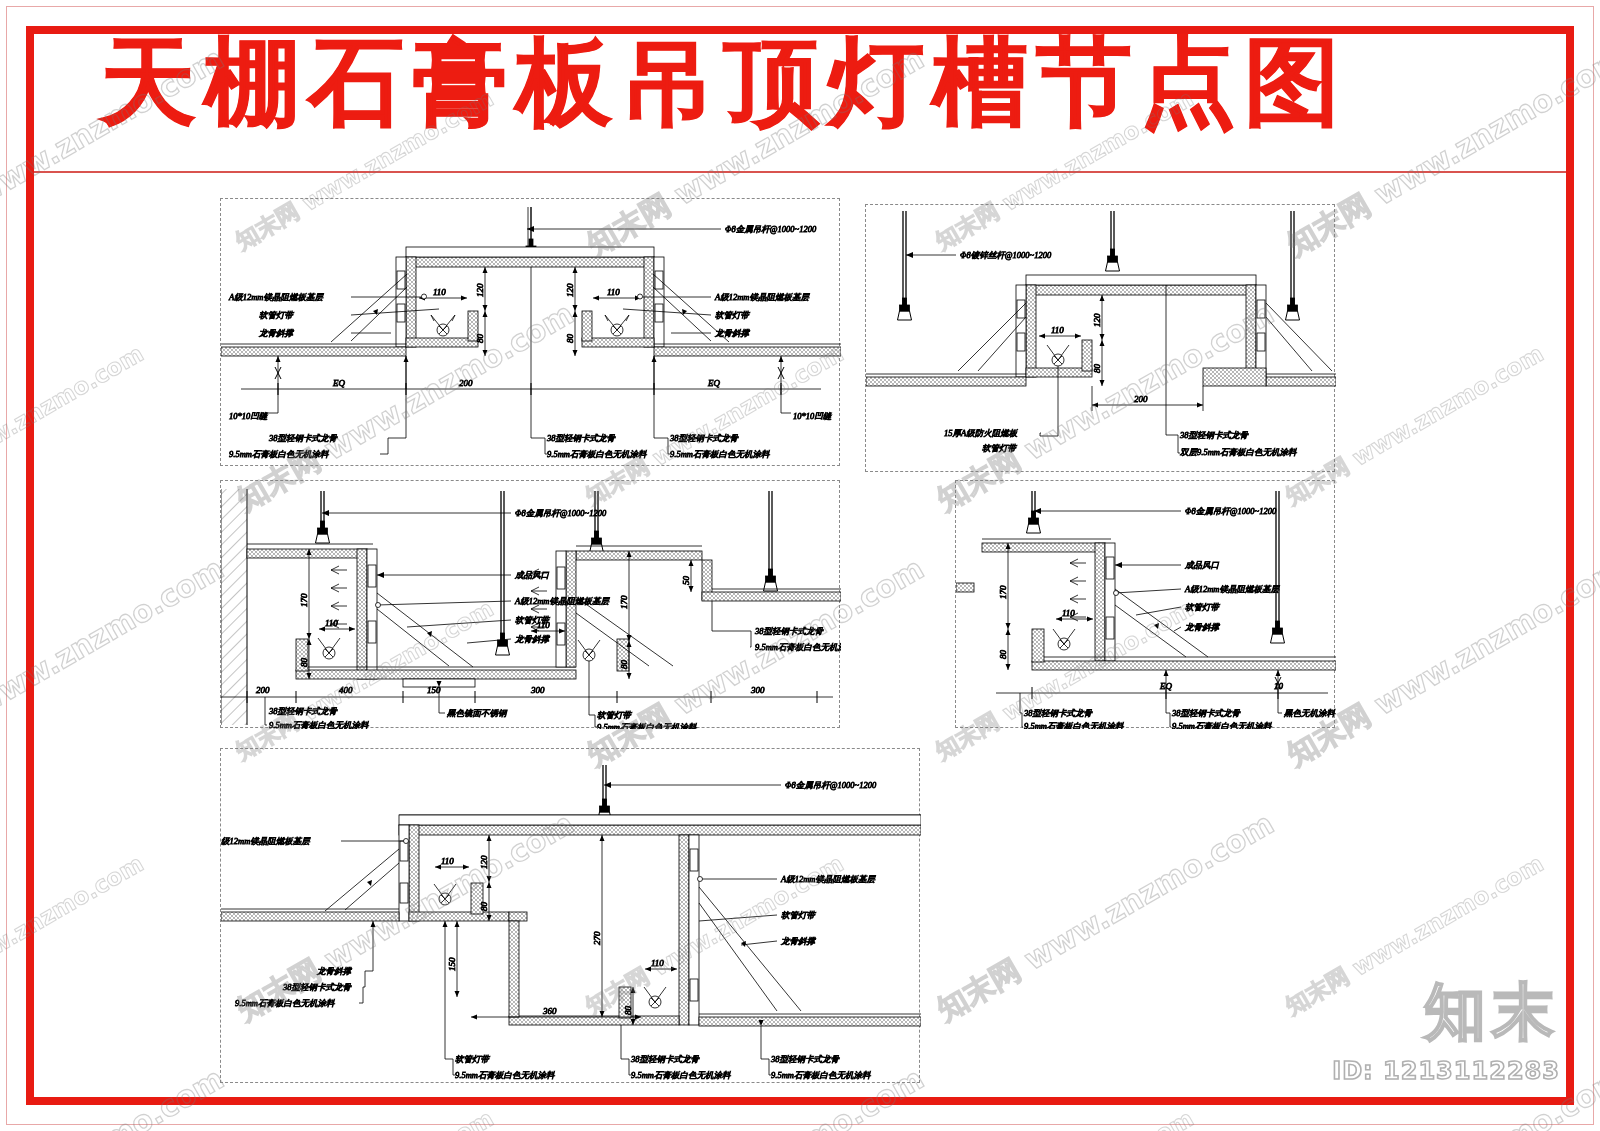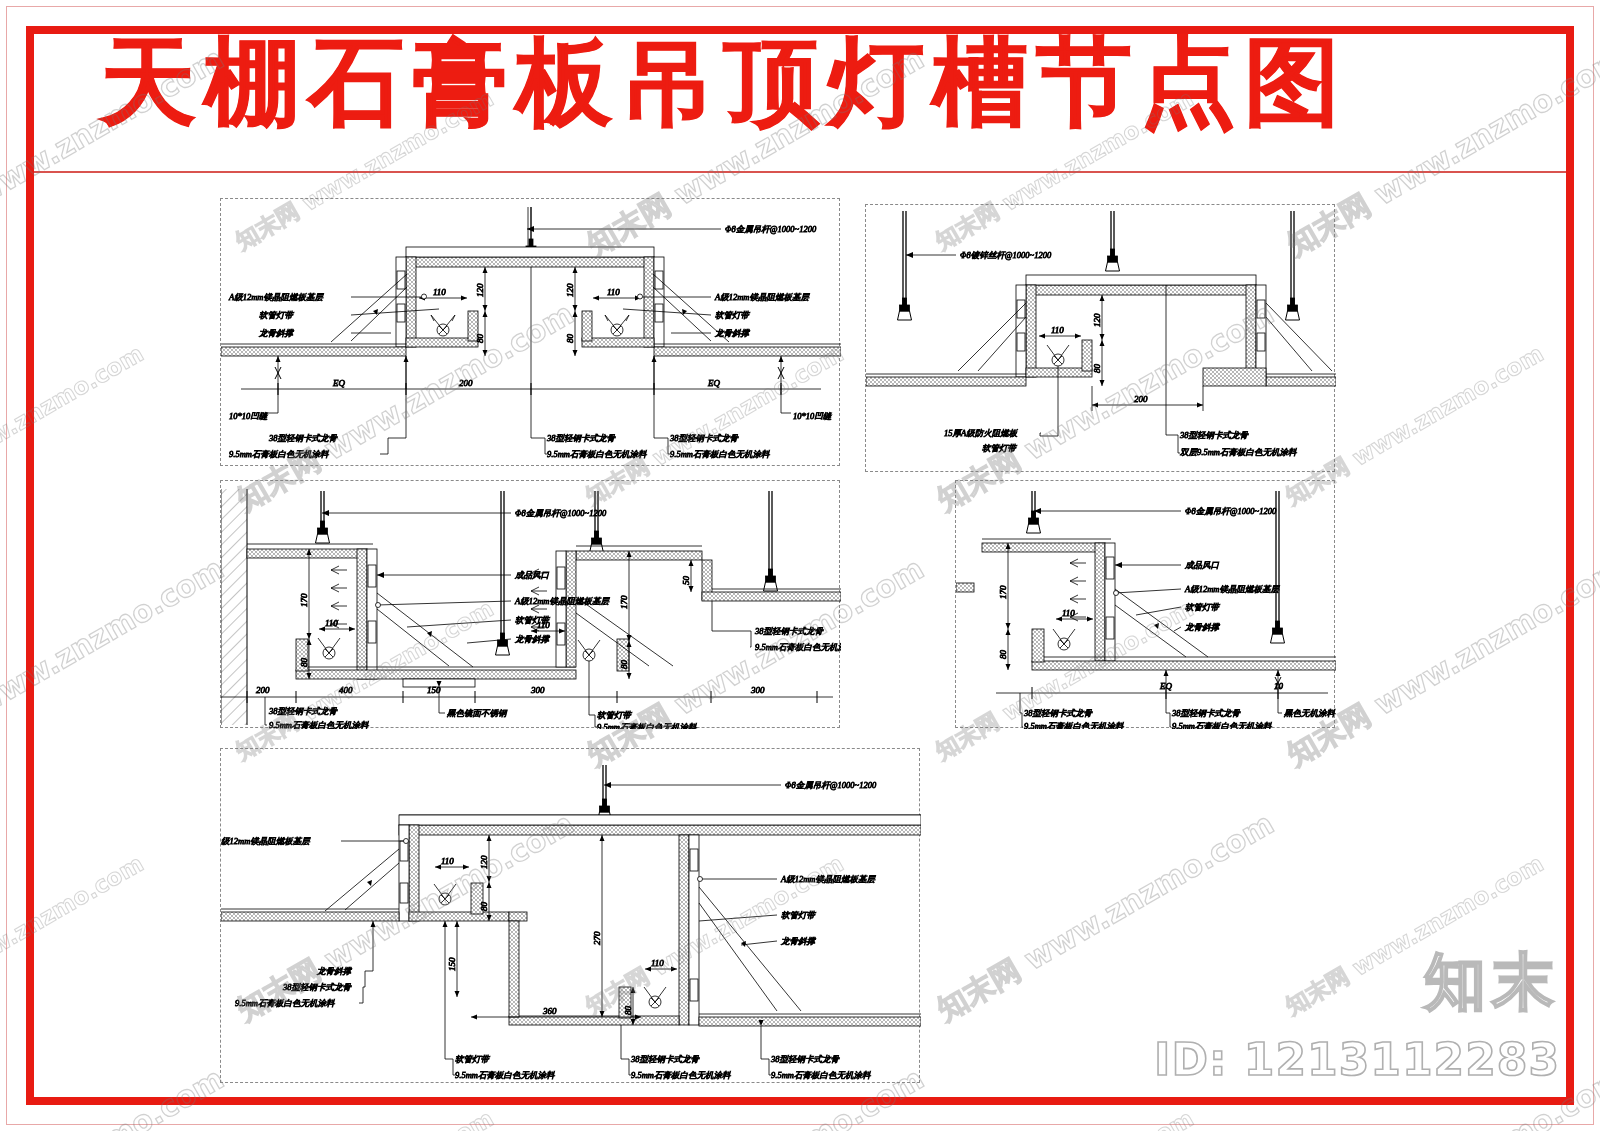--- a/index.html
+++ b/index.html
@@ -31,22 +31,22 @@
       -webkit-text-stroke:1.1px rgba(120,120,120,.30);
       transform:rotate(-30deg);transform-origin:0 0;font-size:23px;}
   .wm.big{-webkit-text-stroke:1.3px rgba(120,120,120,.34);font-size:30px;}
 
   
   .brand{position:absolute;right:40px;bottom:46px;text-align:right;z-index:45;}
   .brand-logo{font-family:"DejaVu Sans","Liberation Sans",sans-serif;
               font-size:62px;font-weight:bold;color:transparent;
               -webkit-text-stroke:2px #b9b9b9;letter-spacing:6px;line-height:1.05;}
   .brand-id{font-family:"DejaVu Sans","Liberation Sans",sans-serif;
-            font-size:44px;font-weight:bold;color:transparent;
-            -webkit-text-stroke:1.6px #b0b0b0;letter-spacing:1px;margin-top:20px;}
+            font-size:24px;font-weight:bold;color:transparent;
+            -webkit-text-stroke:1.6px #b0b0b0;letter-spacing:1px;margin-top:13px;}
 
   
   .panel{position:absolute;border:1px dashed #8a8a8a;box-sizing:border-box;background:transparent;font-style:italic;}
   .panel svg{position:absolute;left:0;top:0;display:block;}
 
   
   svg text{font-family:"Liberation Serif","DejaVu Serif",serif;fill:#000;}
 </style>
 </head>
 <body>

